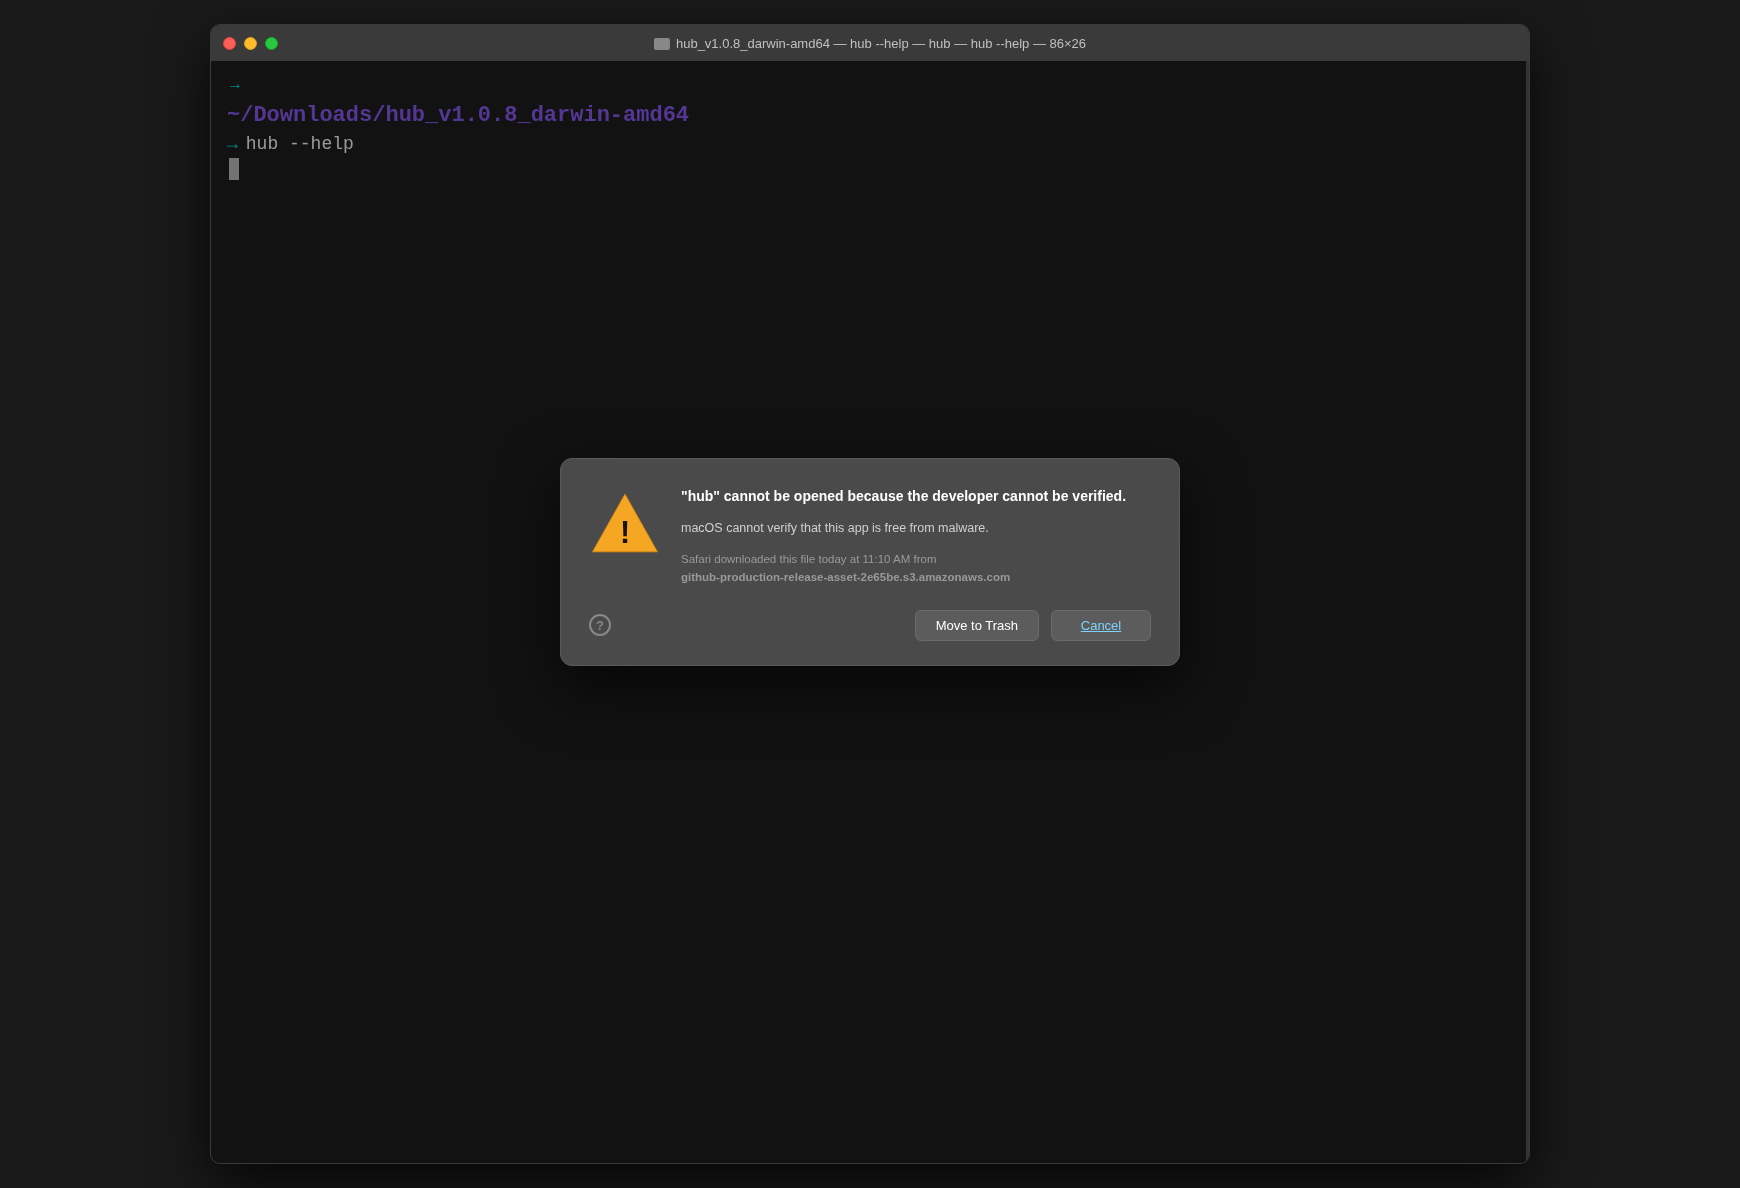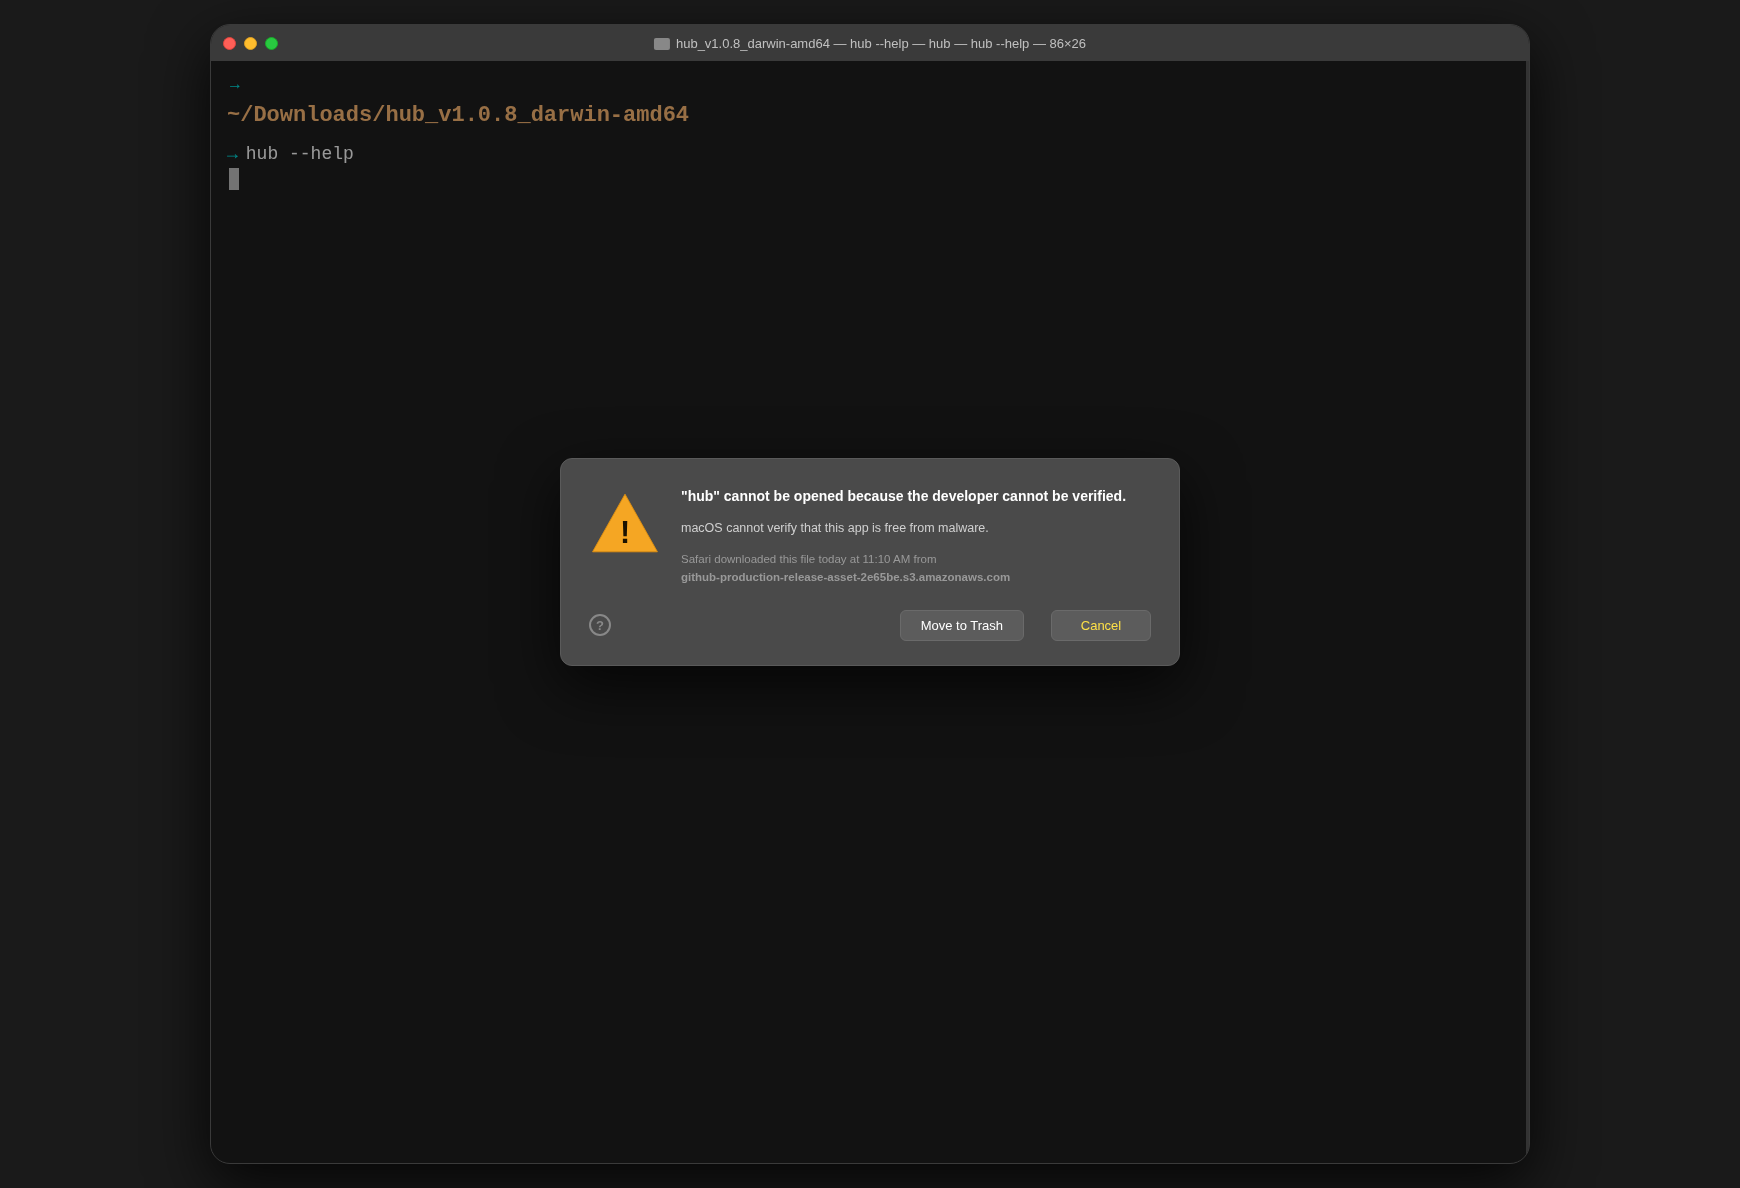--- a/index.html
+++ b/index.html
@@ -11,21 +11,21 @@
       font-family: -apple-system, BlinkMacSystemFont, 'SF Pro Text', 'Helvetica Neue', sans-serif;
       overflow: hidden;
     }
 
     
     .terminal-window {
       width: 1320px;
       height: 1140px;
       margin: 24px auto 0;
       background: #1e1e1e;
-      border-radius: 20px;
+      border-radius: 10px;
       box-shadow: 0 20px 60px rgba(0,0,0,0.8);
       display: flex;
       flex-direction: column;
       overflow: hidden;
       border: 1px solid #3a3a3a;
     }
 
     
     .title-bar {
       background: #3a3a3a;
@@ -82,25 +82,25 @@
     }
 
     .terminal-prompt-arrow {
       color: #00e5e5;
       font-size: 16px;
       line-height: 1.4;
       margin-bottom: 8px;
     }
 
     .terminal-cwd {
-      color: #fdba74;
+      color: #8b5cf6;
       font-size: 22px;
       font-weight: bold;
       font-family: 'SF Mono', 'Menlo', 'Monaco', 'Courier New', monospace;
-      margin-bottom: 16px;
+      margin-bottom: 6px;
     }
 
     .terminal-command-line {
       display: flex;
       align-items: center;
       margin-bottom: 4px;
     }
 
     .terminal-prompt-symbol {
       color: #00e5e5;
@@ -228,21 +228,21 @@
       font-size: 13px;
       font-weight: 600;
       cursor: pointer;
       display: flex;
       align-items: center;
       justify-content: center;
     }
 
     .dialog-buttons {
       display: flex;
-      gap: 27px;
+      gap: 12px;
     }
 
     .btn {
       padding: 7px 20px;
       border-radius: 6px;
       font-size: 13px;
       font-weight: 500;
       cursor: pointer;
       border: 1px solid transparent;
       min-width: 100px;
@@ -250,22 +250,23 @@
     }
 
     .btn-secondary {
       background: #5c5c5c;
       color: #ffffff;
       border-color: #6a6a6a;
     }
 
     .btn-primary {
       background: #5c5c5c;
-      color: #fde047;
+      color: #7dd3fc;
       border-color: #6a6a6a;
+      text-decoration: underline;
     }
   </style>
 </head>
 <body>
 
 <div class="terminal-window">
 
   <div class="title-bar">
     <div class="traffic-lights">
       <div class="traffic-light close"></div>

